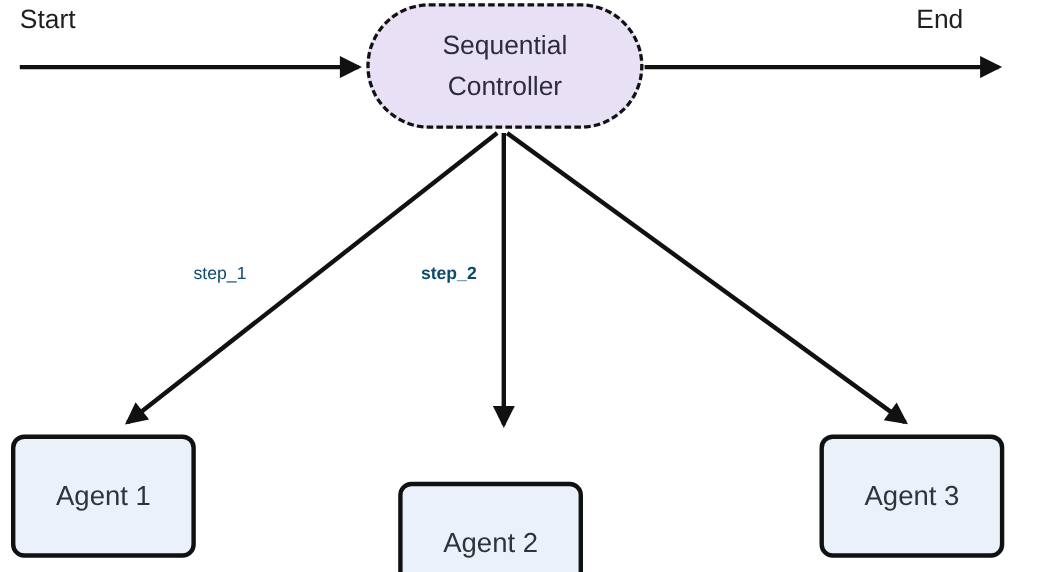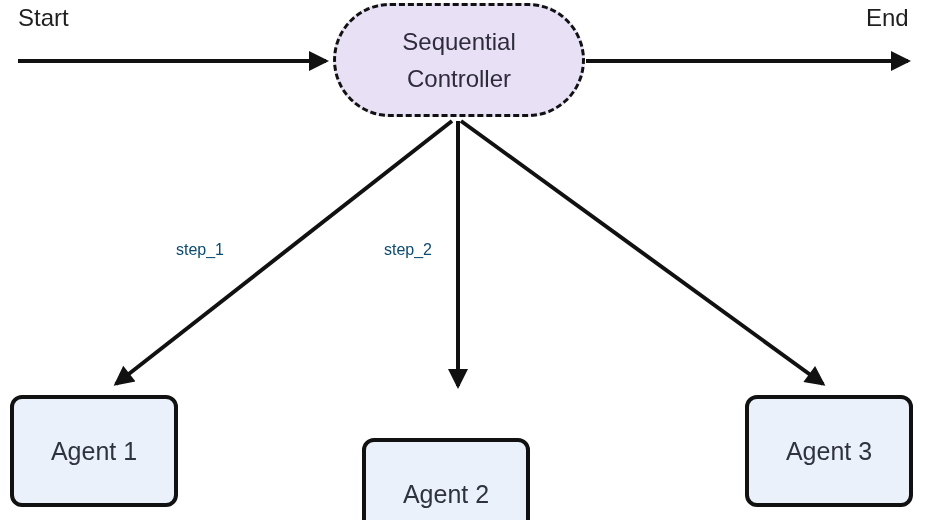--- a/index.html
+++ b/index.html
@@ -63,28 +63,28 @@
     </defs>
     <path class="edge" d="M18,61 L326,61" marker-end="url(#arrow)"></path>
     <path class="edge" d="M586,61 L908,61" marker-end="url(#arrow)"></path>
     <path class="edge" d="M452,121 L116,384" marker-end="url(#arrow)"></path>
     <path class="edge" d="M458,121 L458,386" marker-end="url(#arrow)"></path>
     <path class="edge" d="M461,121 L823,384" marker-end="url(#arrow)"></path>
   </svg>
 
   <div class="flow-label" style="left:18px;top:4px;">Start</div>
 
-  <div class="flow-label" style="left:833px;top:4px;margin-left:33px;">End</div>
+  <div class="flow-label" style="left:833px;top:4px;">End</div>
 
   <div class="controller">
     <div class="node-text">Sequential Controller</div>
   </div>
 
   <div class="edge-label" style="left:200px;top:236px;">step_1</div>
-  <div class="edge-label" style="left:408px;top:236px;">step_2</div>
+  <div class="edge-label" style="left:408px;top:236px;font-weight:bold;">step_2</div>
 
   <div class="agent agent-1">
     <div class="node-text">Agent 1</div>
   </div>
   <div class="agent agent-2">
     <div class="node-text">Agent 2</div>
   </div>
   <div class="agent agent-3">
     <div class="node-text">Agent 3</div>
   </div>

